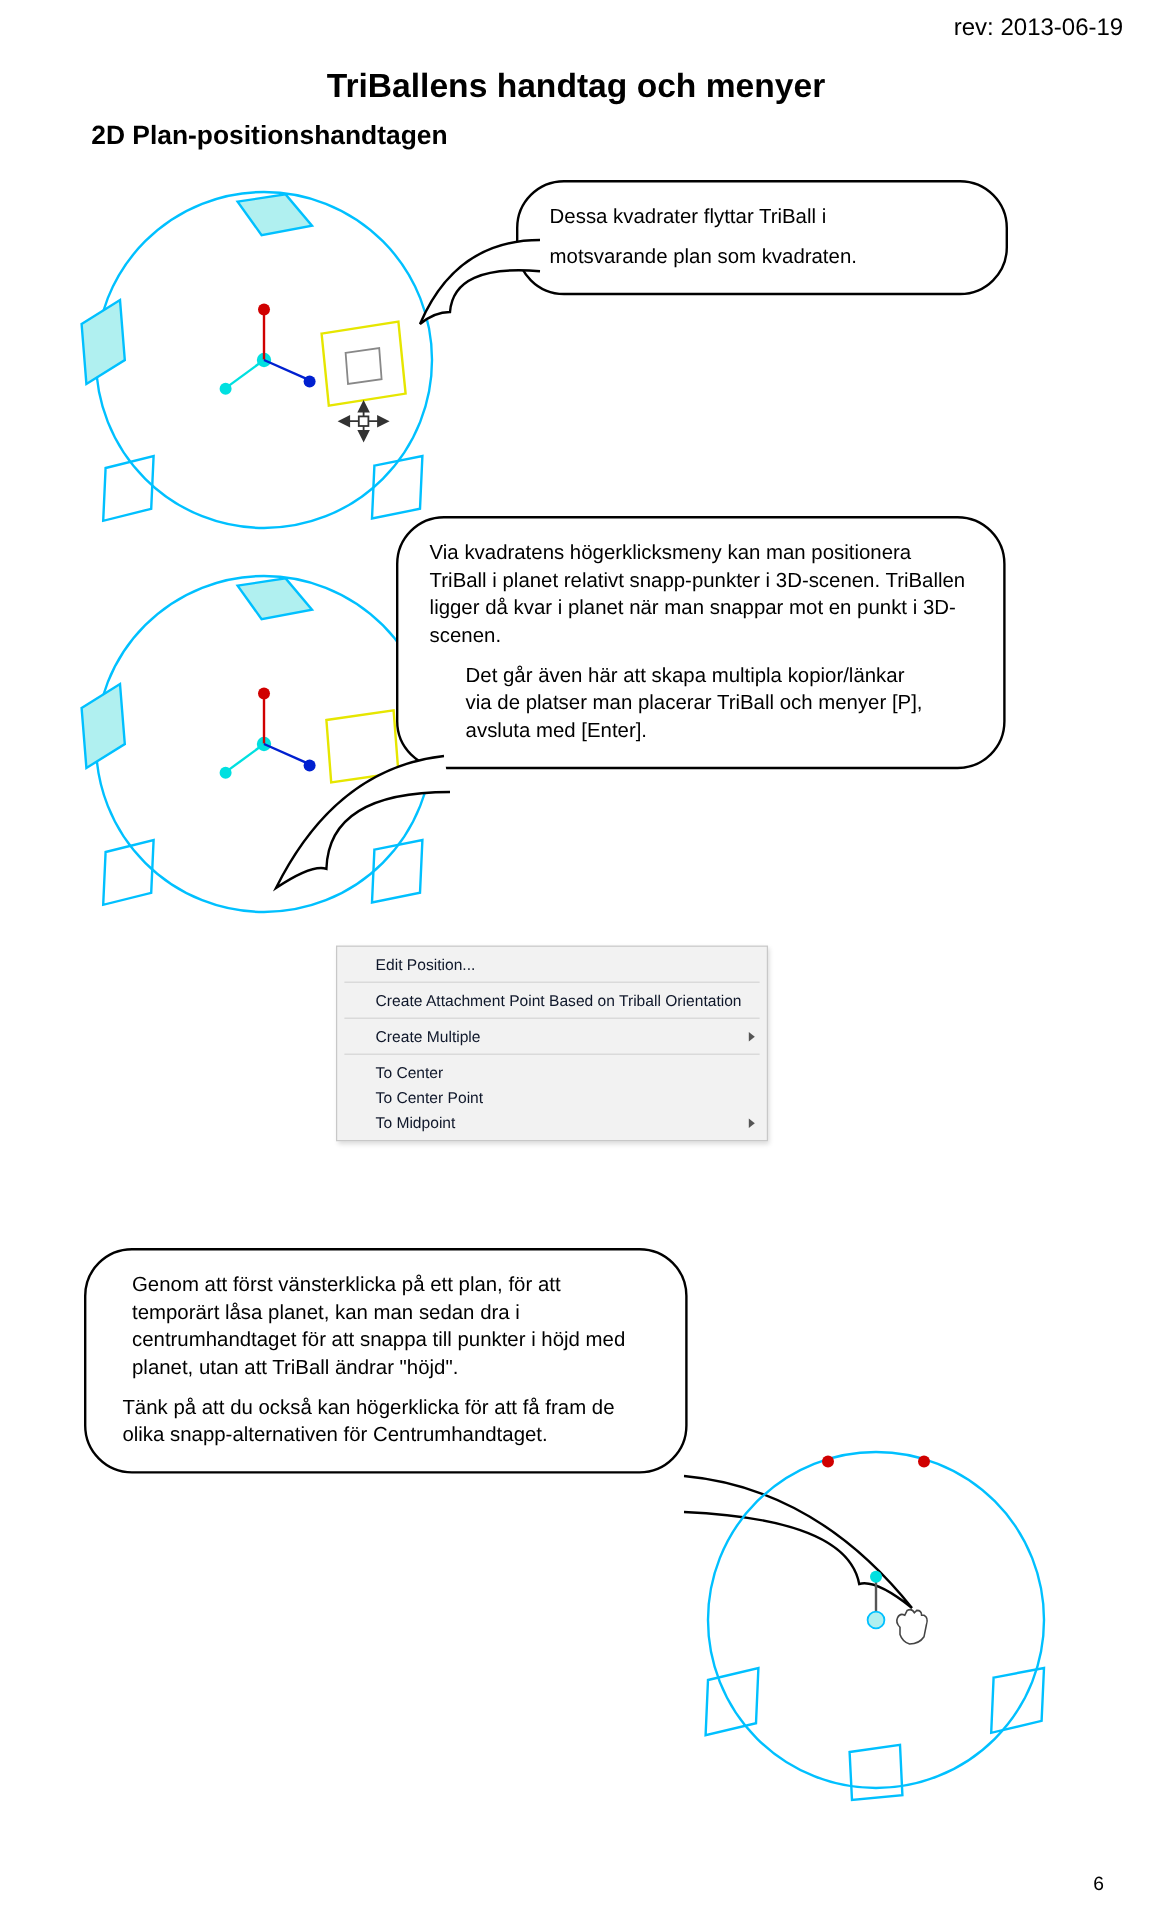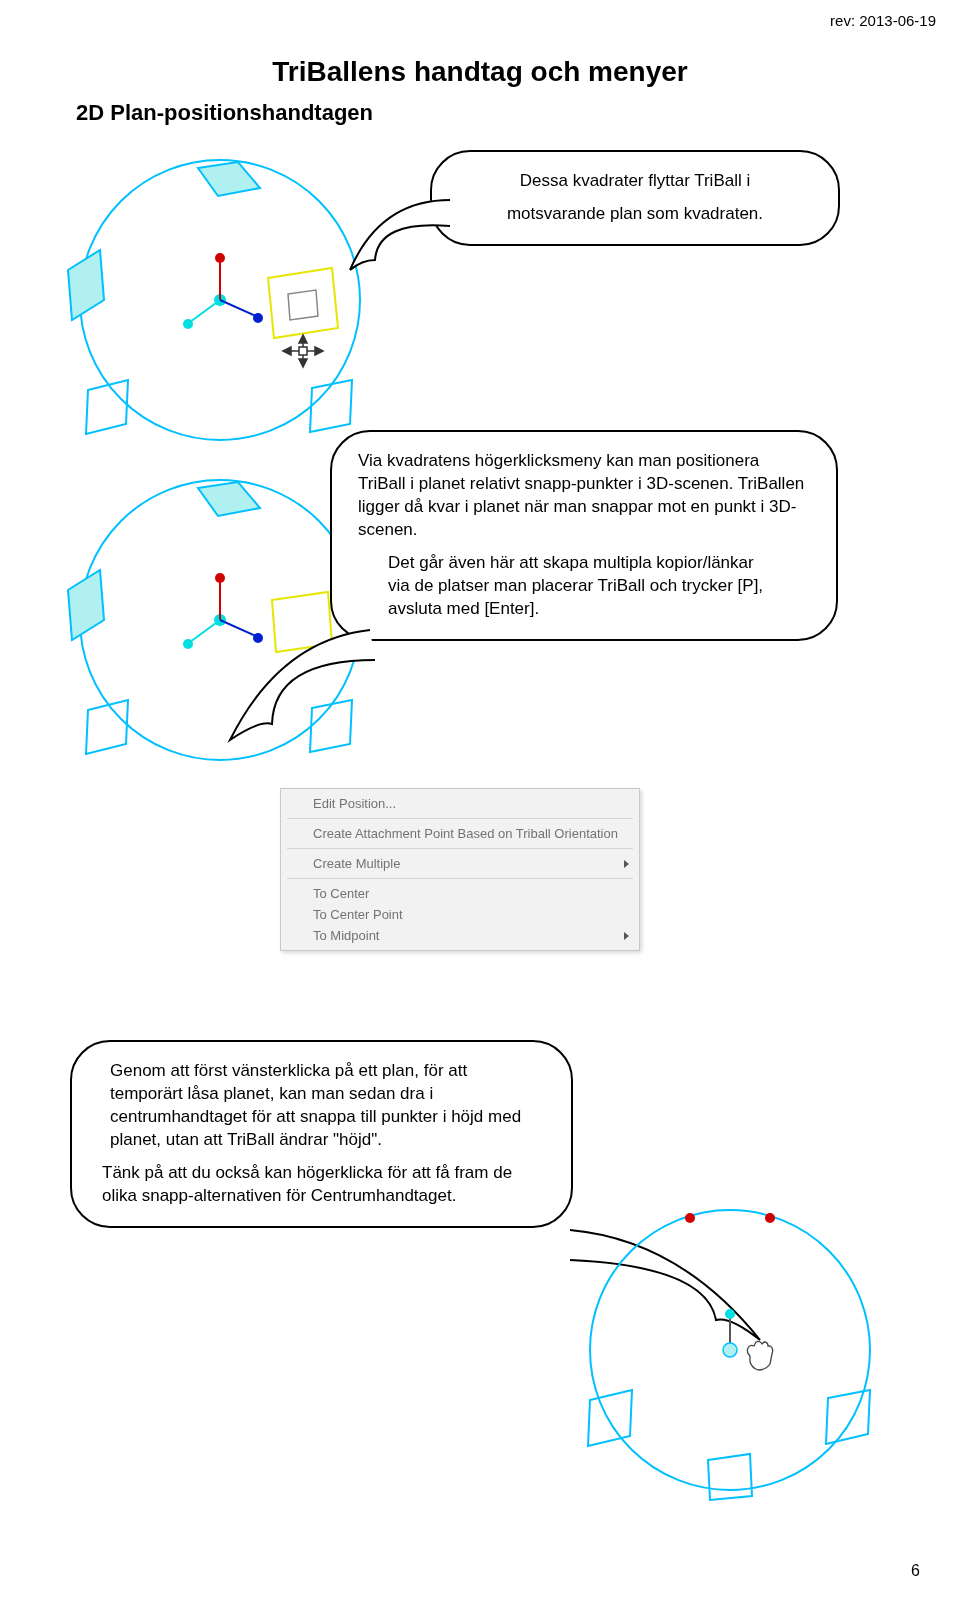--- a/index.html
+++ b/index.html
@@ -9,21 +9,21 @@
     background: #fff;
     font-family: Verdana, Geneva, sans-serif;
     font-size: 18px;
     color: #000;
     position: relative;
   }
   .header-right {
     position: absolute;
     top: 12px;
     right: 24px;
-    font-size: 15px;
+    font-size: 20px;
   }
   .title {
     position: absolute;
     top: 56px;
     left: 0;
     width: 100%;
     text-align: center;
     font-weight: bold;
     font-size: 28px;
   }
@@ -38,36 +38,36 @@
     position: absolute;
     border: 2px solid #000;
     border-radius: 40px;
     padding: 18px 26px;
     background: #fff;
     font-size: 17px;
     line-height: 1.35;
   }
   .callout p { margin-bottom: 10px; }
   .callout p:last-child { margin-bottom: 0; }
-  .callout .center-line { text-align: center; }
+  .callout .center-line { }
   .tail {
     position: absolute;
     overflow: visible;
   }
   
   .fig { position: absolute; overflow: visible; }
 
   
   .menu {
     position: absolute;
     background: #f2f2f2;
     border: 1px solid #c8c8c8;
     font-family: "Segoe UI", Tahoma, sans-serif;
     font-size: 13px;
-    color: #737373;
+    color: #0f172a;
     box-shadow: 2px 2px 4px rgba(0,0,0,0.15);
     padding: 4px 0;
   }
   .menu .item {
     padding: 3px 28px 3px 32px;
     position: relative;
     white-space: nowrap;
   }
   .menu .sep {
     height: 1px;
@@ -150,21 +150,21 @@
   <circle cx="208" cy="168" r="5" fill="#0020d0"></circle>
   <polygon points="148,18 188,12 210,38 168,46" fill="#b0f0f0" stroke="#00c0ff" stroke-width="2"></polygon>
   <polygon points="18,120 50,100 54,150 22,170" fill="#b0f0f0" stroke="#00c0ff" stroke-width="2"></polygon>
   <polygon points="38,240 78,230 76,274 36,284" fill="none" stroke="#00c0ff" stroke-width="2"></polygon>
   <polygon points="262,238 302,230 300,274 260,282" fill="none" stroke="#00c0ff" stroke-width="2"></polygon>
   <polygon points="222,130 278,122 282,174 226,182" fill="none" stroke="#e6e600" stroke-width="2"></polygon>
 </svg>
 
 <div class="callout" style="left:330px; top:430px; width:508px;">
   <p>Via kvadratens högerklicksmeny kan man positionera TriBall i planet relativt snapp-punkter i 3D-scenen. TriBallen ligger då kvar i planet när man snappar mot en punkt i 3D-scenen.</p>
-  <p style="text-align:left; padding-left:30px; padding-right:30px;">Det går även här att skapa multipla kopior/länkar via de platser man placerar TriBall och trycker [P], avsluta med [Enter].</p>
+  <p style="text-align:left; padding-left:30px; padding-right:30px;">Det går även här att skapa multipla kopior/länkar via de platser man placerar TriBall och menyer [P], avsluta med [Enter].</p>
 </div>
 <svg class="tail" style="left:220px; top:620px;" width="200" height="140">
   <path d="M150,10 Q60,20 10,120 Q40,100 52,104 Q54,40 155,40" fill="#fff" stroke="#000" stroke-width="2"></path>
 </svg>
 
 <div class="menu" style="left:280px; top:788px; width:360px;">
   <div class="item">Edit Position...</div>
   <div class="sep"></div>
   <div class="item">Create Attachment Point Based on Triball Orientation</div>
   <div class="sep"></div>

